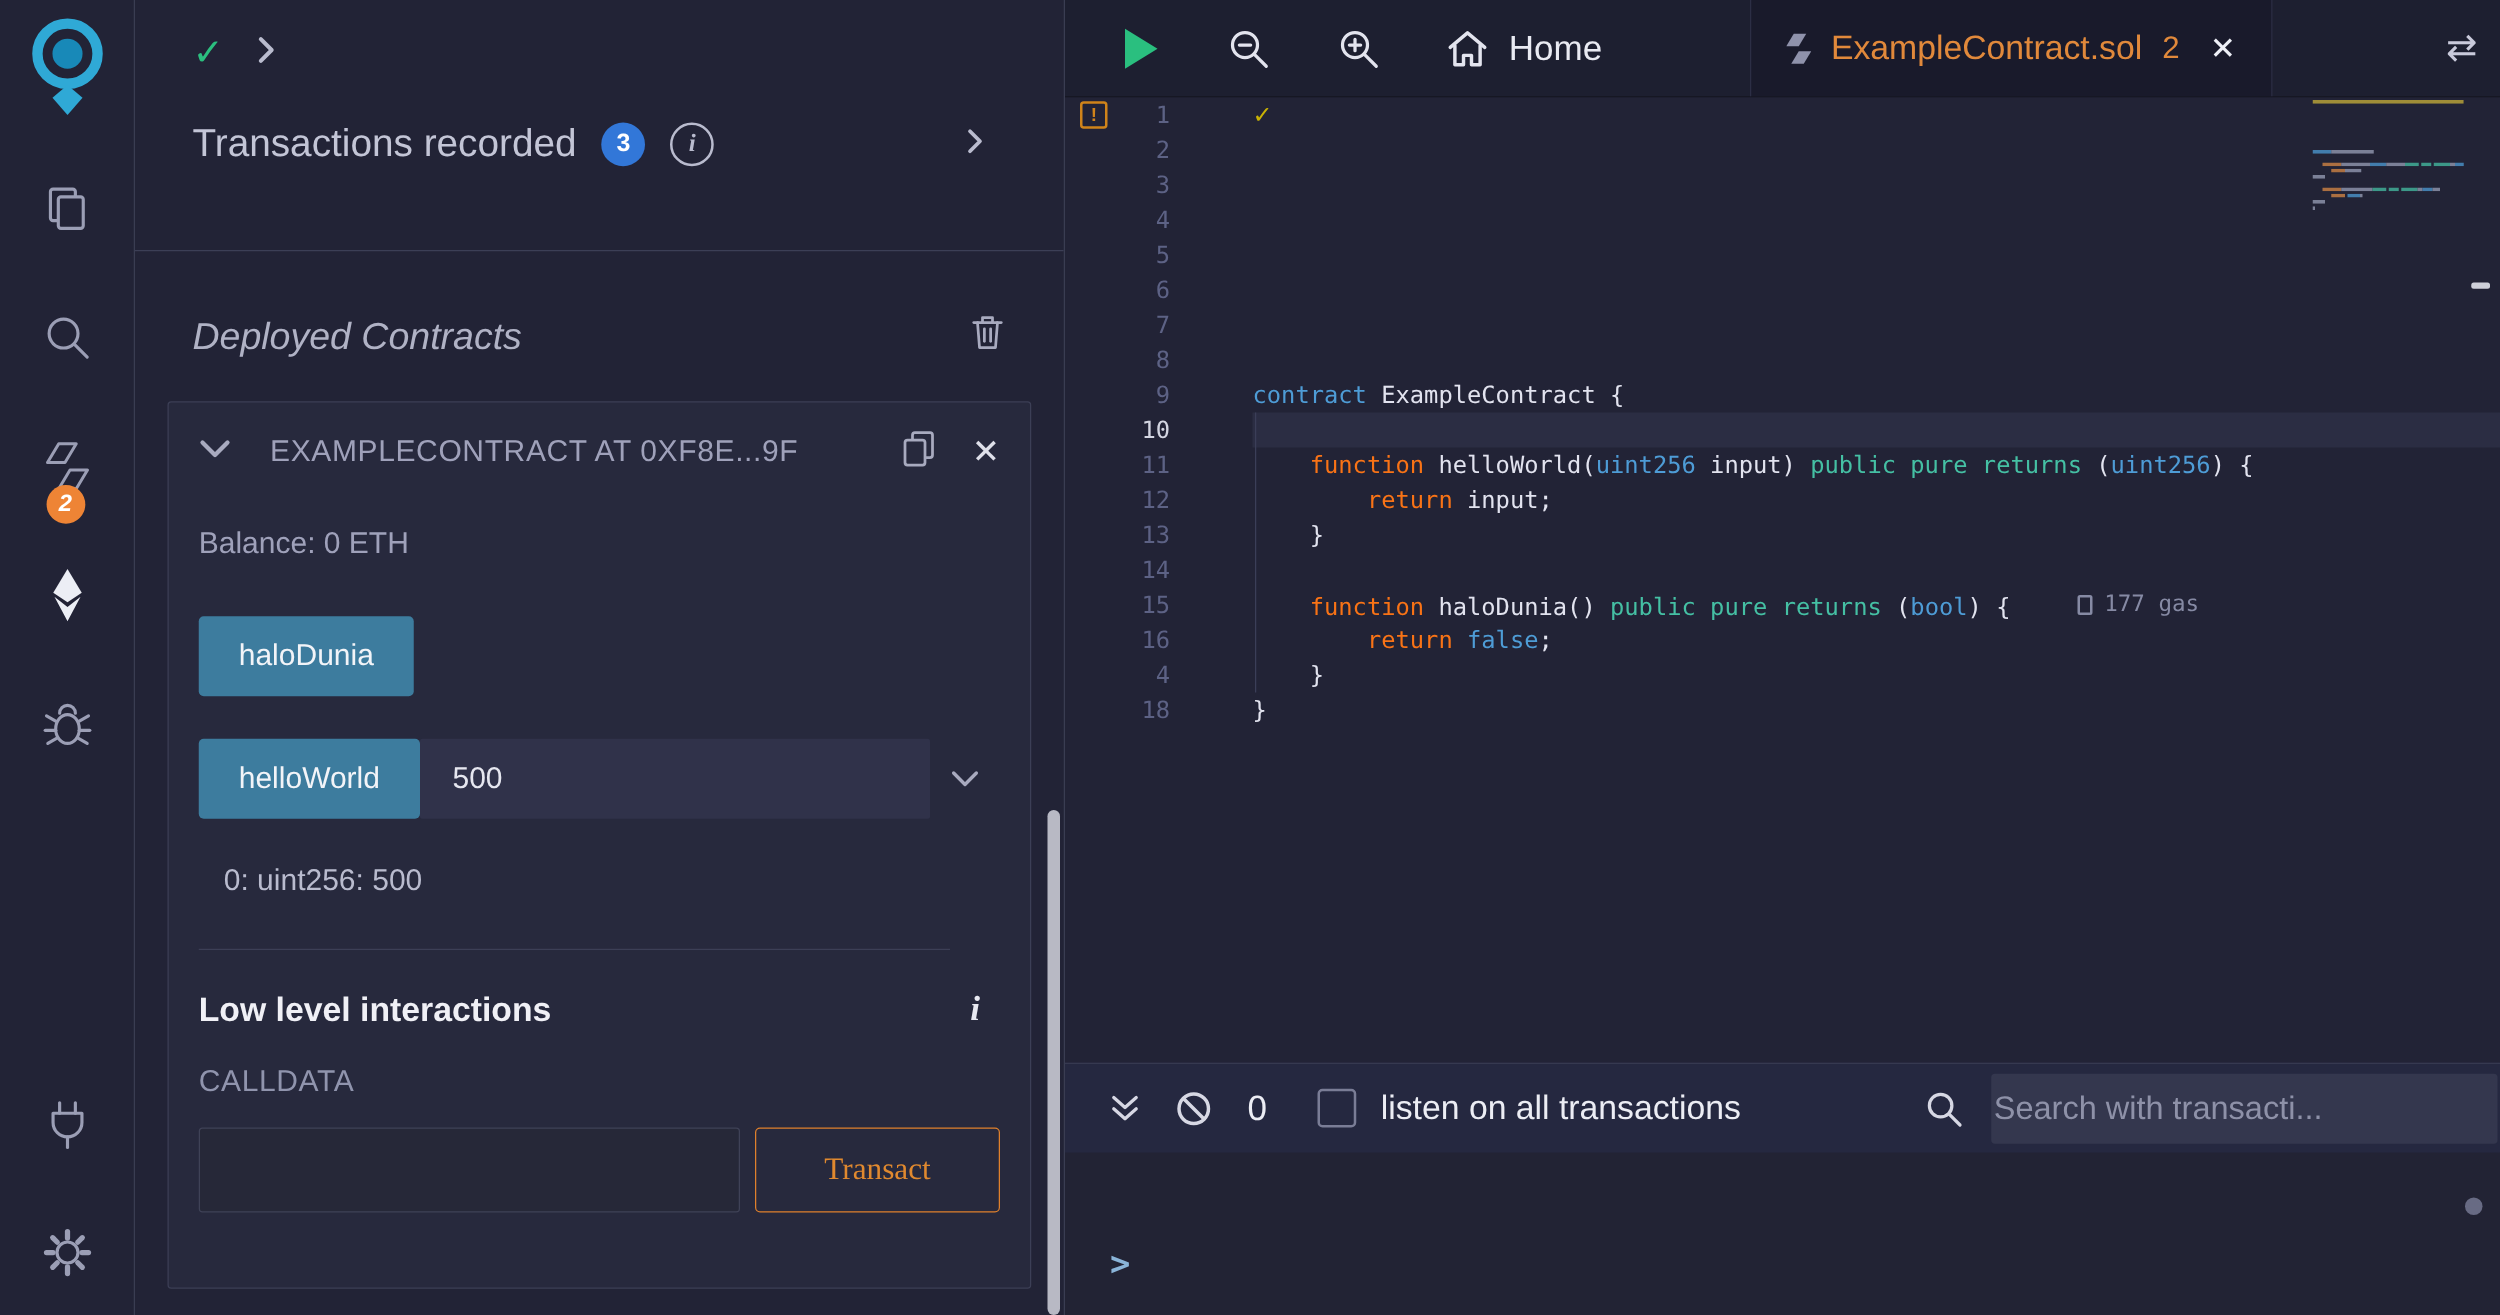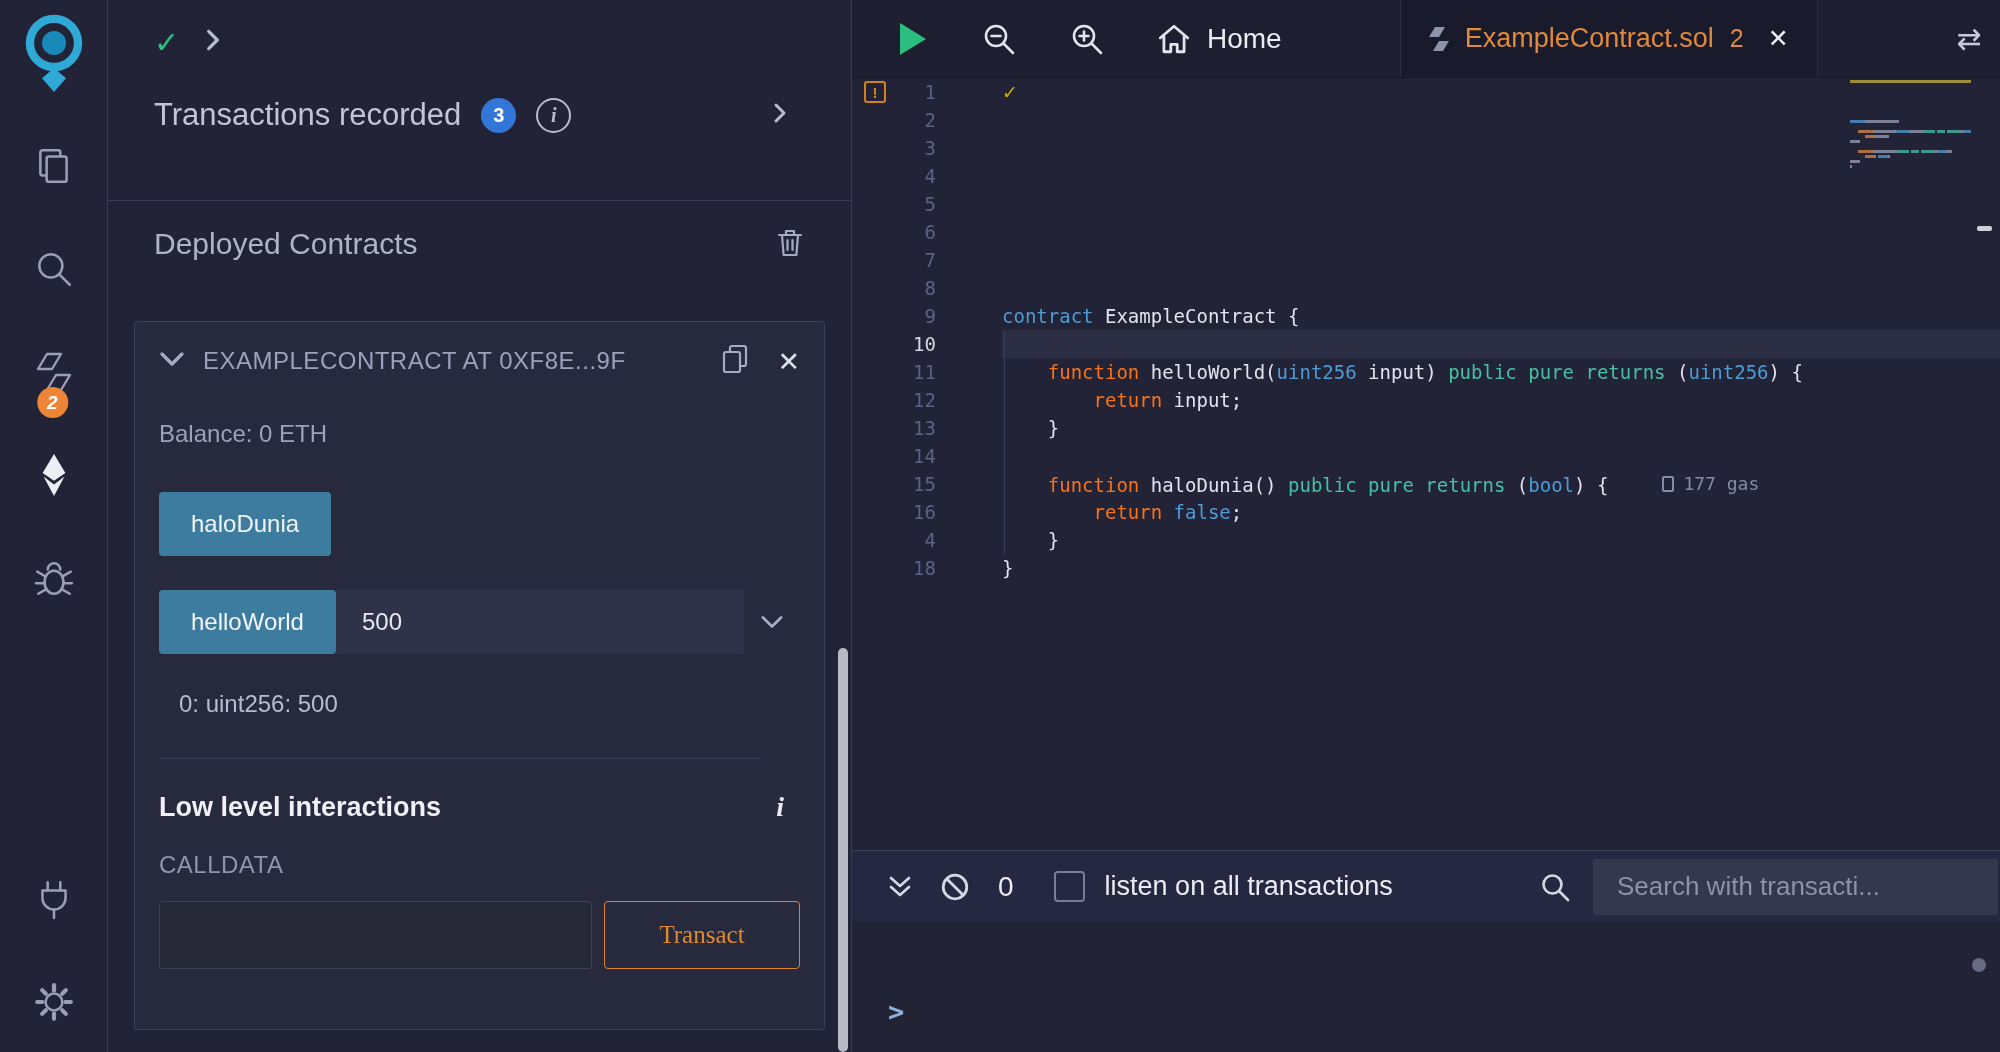--- a/index.html
+++ b/index.html
@@ -35,28 +35,28 @@
   .tx-inner { display:flex; align-items:center; gap:20px; margin-top:-12px; height:86px; }
   .tx-label { font-size:31px; color:#c3c5d6; }
   .badge-blue { width:35px; height:35px; border-radius:50%; background:#3277d8; color:#fff;
                 font-size:20px; font-weight:700; display:flex; align-items:center; justify-content:center; }
   .info-badge { width:35px; height:35px; border-radius:50%; border:2px solid #b9bbce; color:#b9bbce;
                 font-size:20px; font-weight:700; font-style:italic; font-family:"Liberation Serif", serif;
                 display:flex; align-items:center; justify-content:center; }
   .tx-chev { margin-left:auto; margin-right:14px; }
 
   .divider { border-top:1px solid #3c3f56; }
-  .section-head { display:flex; align-items:flex-start; margin:26px 46px 0; height:60px; }
+  .section-head { display:flex; align-items:flex-end; margin:26px 46px 0; height:60px;font-style:italic; }
   .section-title { font-size:30px; color:#b0b2c5; }
   .trash { margin-left:auto; }
   .line-icon svg { stroke:#a8aabf; fill:none; stroke-width:2.2; stroke-linecap:round; stroke-linejoin:round; }
 
   .card { margin:34px 26px 0; background:#27293d; border:1px solid #3c3f56; border-radius:3px;
           padding:20px 24px 60px; }
-  .card-head { display:flex; align-items:center; gap:18px; }
+  .card-head { display:flex; align-items:center; gap:31px; }
   .contract-name { font-size:24px; color:#9fa1ba; letter-spacing:.5px; white-space:nowrap;
                    overflow:hidden; text-overflow:ellipsis; max-width:430px; }
   .card-actions { margin-left:auto; display:flex; align-items:center; gap:26px; }
   .close-x { font-size:27px; color:#dfe0ea; cursor:pointer; }
   .balance { margin-top:40px; font-size:24px; color:#9fa1ba; }
   .btn-fn { background:#3d7c9e; color:#f2f4f8; border:none; border-radius:4px; height:64px;
             padding:0 32px; font-size:24px; font-family:inherit; cursor:pointer; }
   .halo-btn { margin-top:44px; display:inline-block; }
   .fn-row { margin-top:34px; display:flex; align-items:center; }
   .fn-input { flex:1; height:64px; background:#30324a; border:none; border-radius:2px; color:#e6e7f0;
@@ -124,21 +124,21 @@
                   align-items:center; padding:0 2px 0 34px; flex-shrink:0; }
   .term-icon { cursor:pointer; }
   .term-icon svg { stroke:#d7d8e4; fill:none; stroke-width:2.6; stroke-linecap:round; stroke-linejoin:round; display:block; }
   .term-count { margin-left:28px; font-size:28px; color:#eceDF4; color:#ecedf4; }
   .term-check { margin-left:40px; width:31px; height:31px; border:2px solid #7a7d96; border-radius:4px;
                 background:transparent; cursor:pointer; }
   .listen-label { margin-left:20px; font-size:27px; color:#ecedf4; cursor:pointer; }
   .term-search-icon { margin-left:auto; margin-right:22px; }
   .term-search-icon svg { stroke:#d7d8e4; fill:none; stroke-width:2.6; stroke-linecap:round; display:block; }
   .term-search { width:405px; height:56px; background:#34374e; border:none; border-radius:3px;
-                 color:#e6e7f0; font-size:26px; padding:0 24px; font-family:inherit; outline:none; }
+                 color:#e6e7f0; font-size:26px; padding:0 2px; font-family:inherit; outline:none; }
   .term-search::placeholder { color:#8e91a8; }
   .term-content { flex:1; position:relative; }
   .prompt { position:absolute; left:36px; top:74px; font-family:"DejaVu Sans Mono", monospace;
             font-size:27px; font-weight:700; color:#8ab4d8; }
   .term-dot { position:absolute; right:14px; top:36px; width:14px; height:14px; border-radius:50%; background:#686b84; }
   .ml26 { margin-left:26px; }
 </style>
 </head>
 <body>
 

